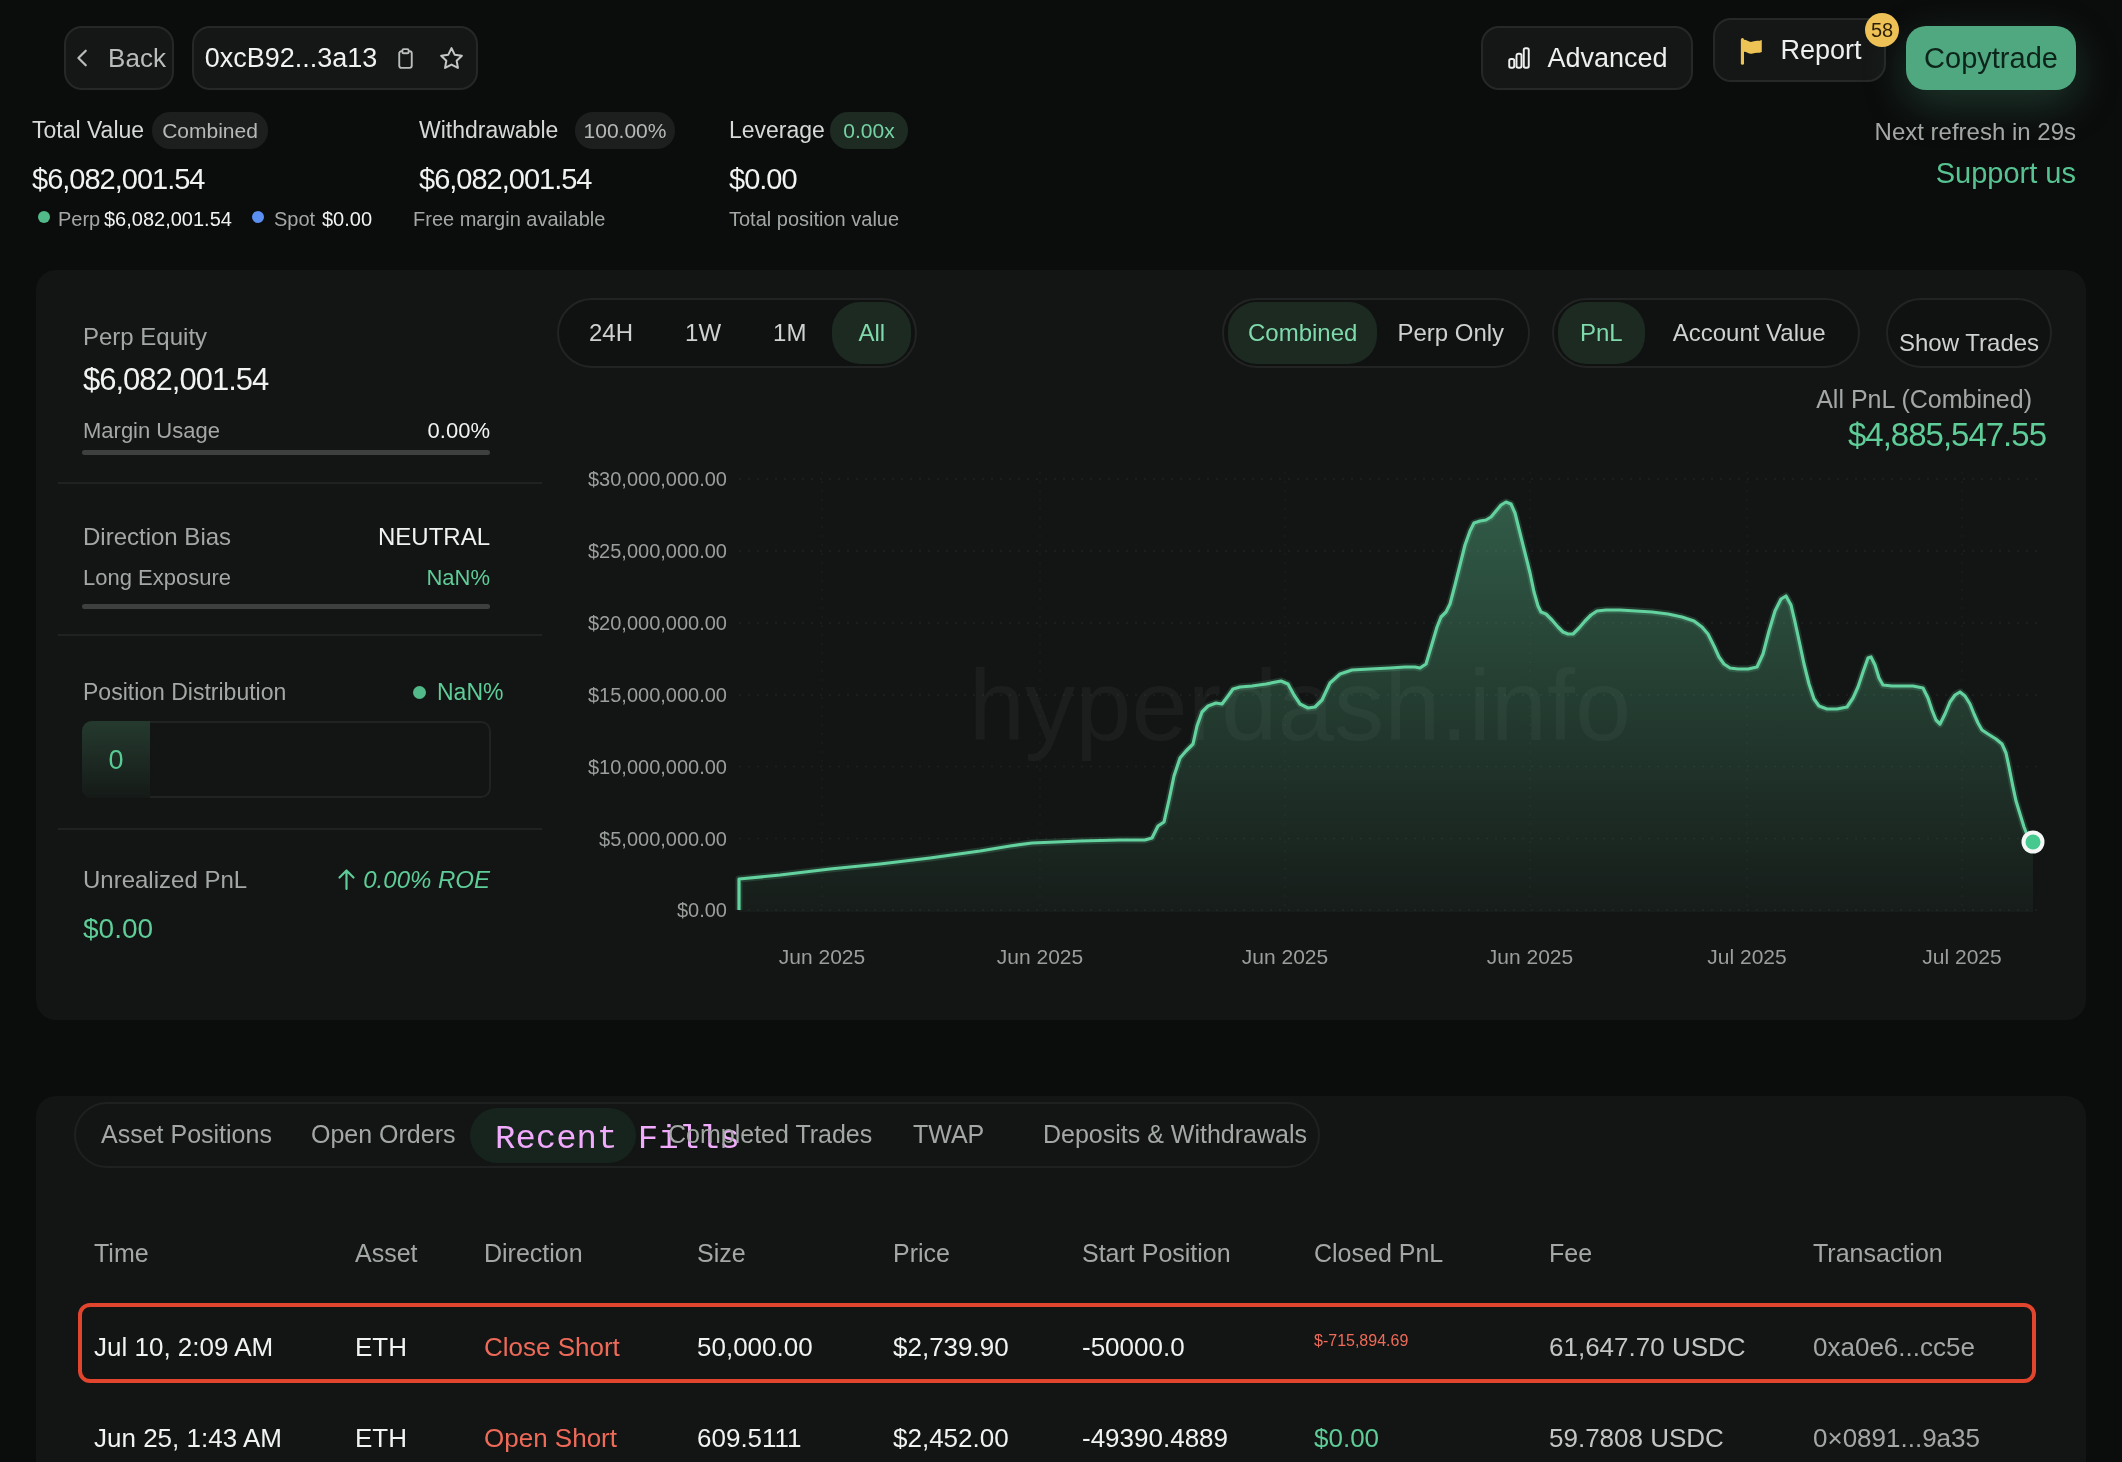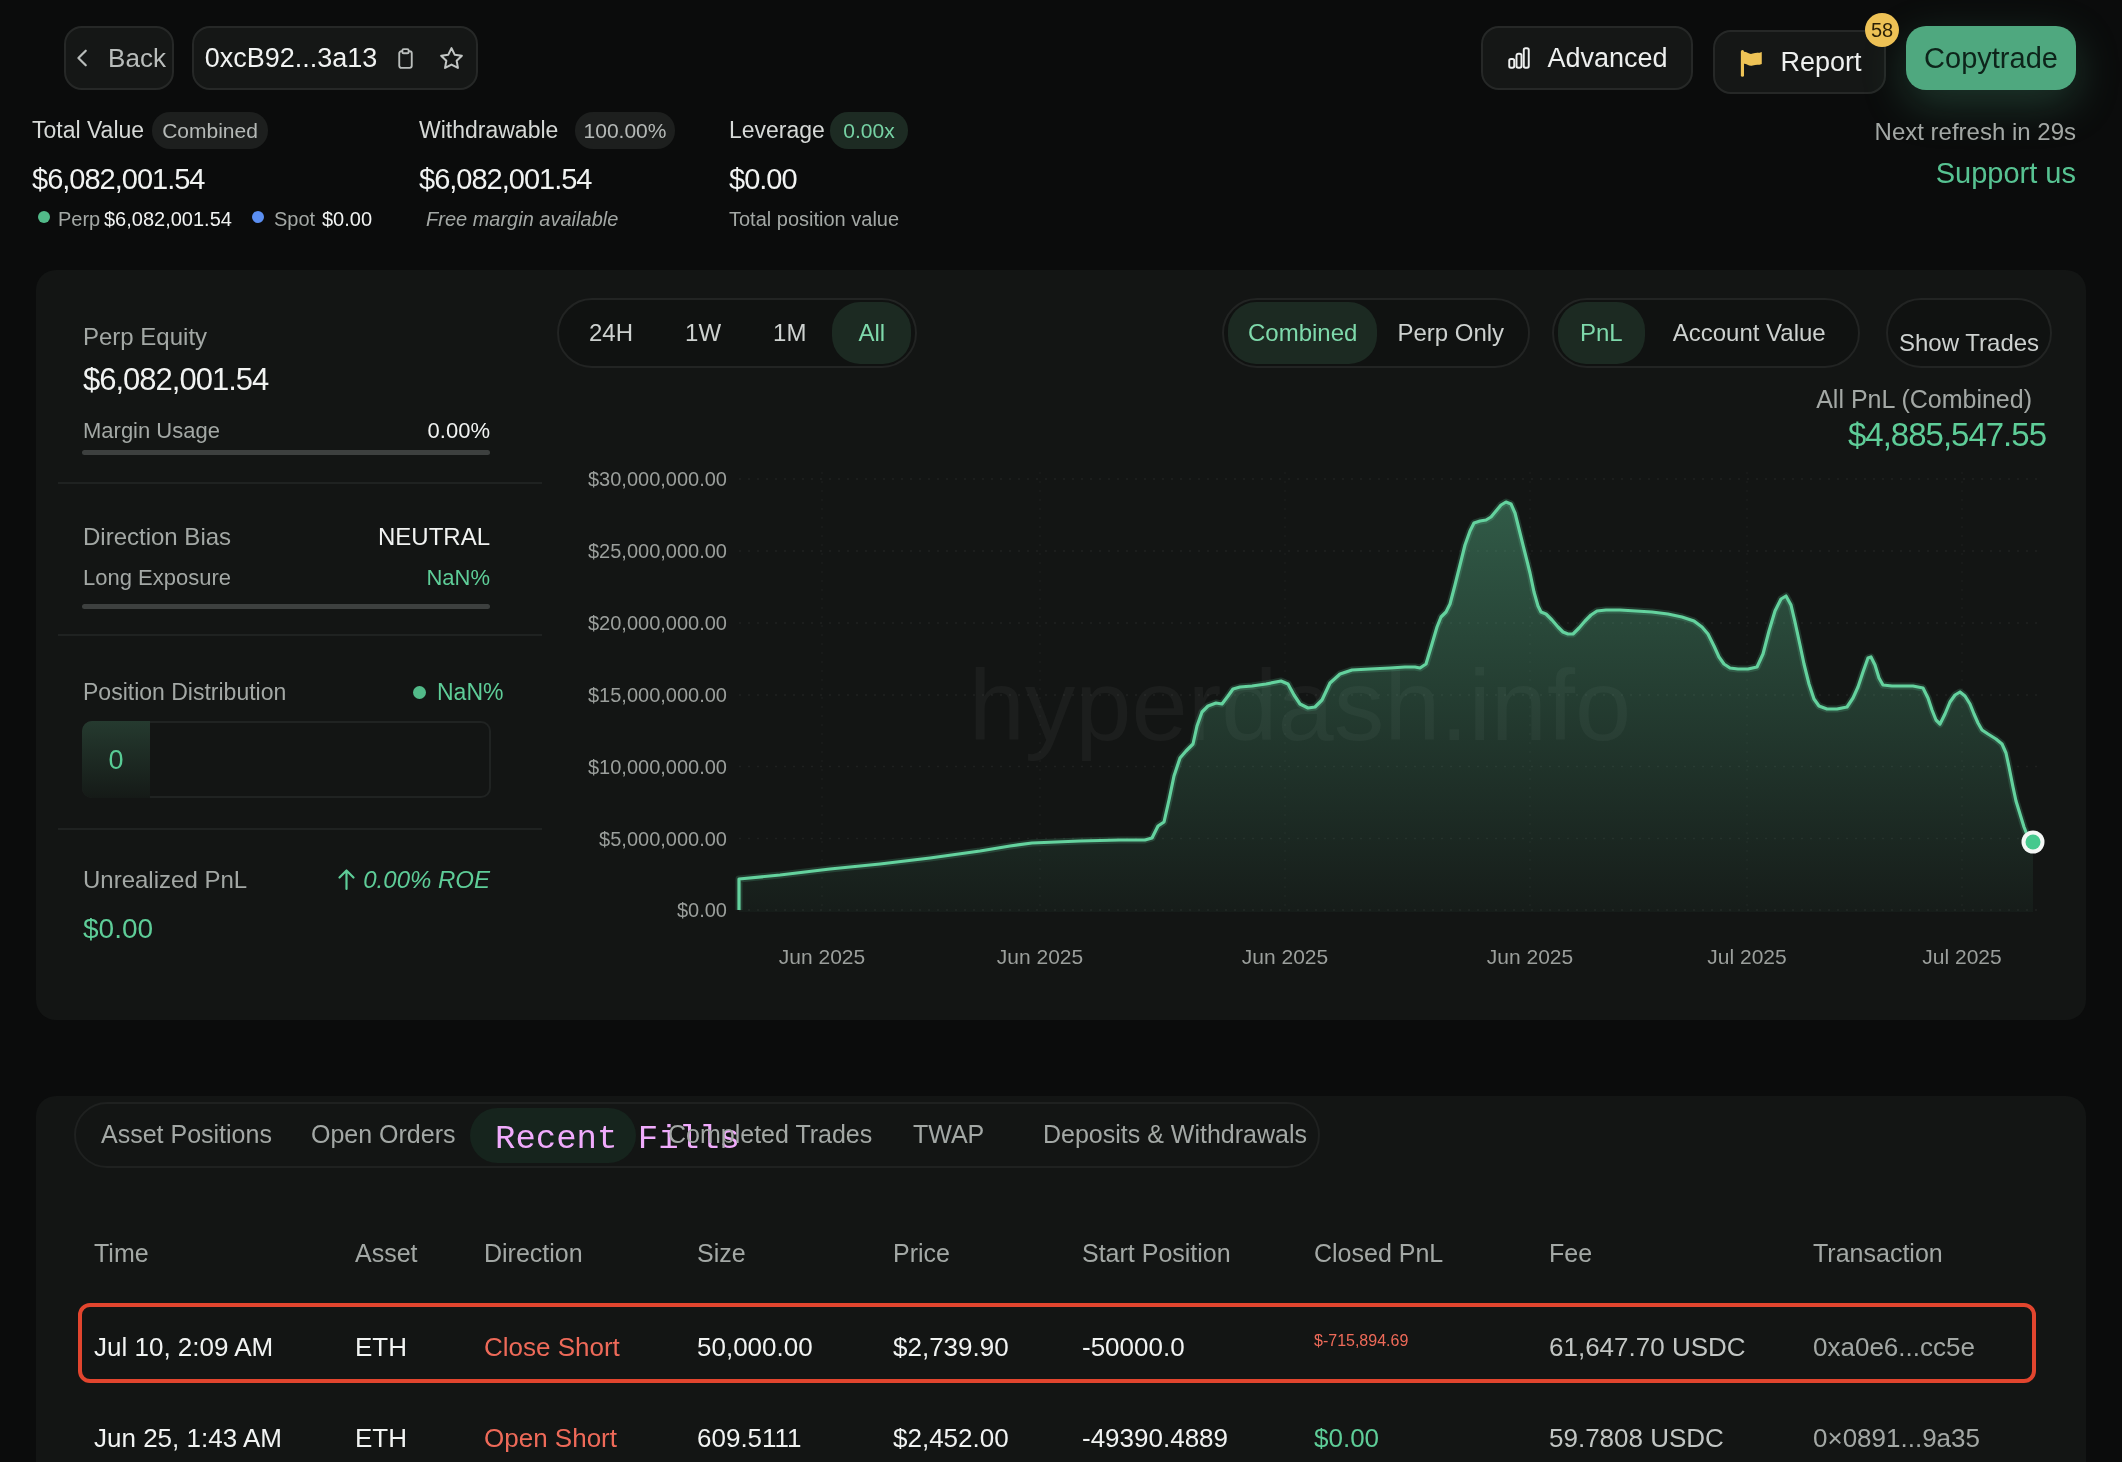--- a/index.html
+++ b/index.html
@@ -46,21 +46,21 @@
 </div>
 
 <div class="btn" style="left:1481px; top:26px; width:212px; height:64px; font-size:27px;">
   <svg width="26" height="26" viewBox="0 0 24 24" style="margin-right:15px;">
       <rect x="3" y="13" width="4.6" height="8" rx="1.6" stroke="#eef0ef" stroke-width="1.8" fill="none"></rect>
       <rect x="9.7" y="8" width="4.6" height="13" rx="1.6" stroke="#eef0ef" stroke-width="1.8" fill="none"></rect>
       <rect x="16.4" y="3" width="4.6" height="18" rx="1.6" stroke="#eef0ef" stroke-width="1.8" fill="none"></rect>
     </svg>
   Advanced
 </div>
-<div class="btn" style="left:1713px; top:30px; width:173px; height:64px; font-size:27px;">
+<div class="btn" style="left:1713px; top:18px; width:173px; height:64px; font-size:27px;">
   <svg width="29" height="29" viewBox="0 0 24 24" style="margin-right:14px;">
       <path d="M4.5 22.5 L4.5 3" stroke="#eec356" stroke-width="2.6" stroke-linecap="round"></path>
       <path d="M4.5 3.6 C7.5 1.9 9.5 5.9 13 4.6 C15.8 3.6 18 4.6 20.5 3.4 L20.5 13.2 C18 14.4 15.8 13.4 13 14.4 C9.5 15.7 7.5 11.7 4.5 13.4 Z" fill="#eec356"></path>
     </svg>
   Report
 </div>
 <div class="abs" style="left:1865px; top:13px; width:34px; height:34px; border-radius:50%; background:#edc155; color:#2a1f06; font-size:20px; display:flex; align-items:center; justify-content:center; z-index:5;">58</div>
 <div class="abs" style="left:1906px; top:26px; width:170px; height:64px; border-radius:20px; background:#4fa87f; color:#0d241a; font-size:29px; display:flex; align-items:center; justify-content:center; box-shadow:0 14px 44px rgba(80,170,128,0.28);">Copytrade</div>
 
 <div class="abs gray" style="right:46px; top:118px; font-size:24px;">Next refresh in 29s</div>
@@ -72,21 +72,21 @@
 <div class="abs" style="left:38px; top:211px; width:12px; height:12px; border-radius:50%; background:#52ba89;"></div>
 <div class="abs gray" style="left:58px; top:208px; font-size:20px;">Perp</div>
 <div class="abs white" style="left:104px; top:208px; font-size:20px;">$6,082,001.54</div>
 <div class="abs" style="left:252px; top:211px; width:12px; height:12px; border-radius:50%; background:#5b8ff2;"></div>
 <div class="abs gray" style="left:274px; top:208px; font-size:20px;">Spot</div>
 <div class="abs white" style="left:322px; top:208px; font-size:20px;">$0.00</div>
 
 <div class="abs" style="left:419px; top:117px; font-size:23px; color:#d6d9d7;">Withdrawable</div>
 <div class="pill" style="left:575px; top:112px; width:100px; height:37px; font-size:21px;">100.00%</div>
 <div class="abs white" style="left:419px; top:163px; font-size:29px; letter-spacing:-1px;">$6,082,001.54</div>
-<div class="abs gray" style="left:426px; top:208px; font-size:20px;font-style:italic;">Free margin available</div>
+<div class="abs gray" style="left:413px; top:208px; font-size:20px;">Free margin available</div>
 
 <div class="abs" style="left:729px; top:117px; font-size:23px; color:#d6d9d7;">Leverage</div>
 <div class="pill gpill" style="left:830px; top:112px; width:78px; height:37px; font-size:21px;">0.00x</div>
 <div class="abs white" style="left:729px; top:163px; font-size:29px; letter-spacing:-1px;">$0.00</div>
 <div class="abs gray" style="left:729px; top:208px; font-size:20px;">Total position value</div>
 
 <div class="card" style="left:36px; top:270px; width:2050px; height:750px;">
 
   <div class="abs gray" style="left:47px; top:53px; font-size:24px;">Perp Equity</div>
   <div class="abs white" style="left:47px; top:92px; font-size:31px; letter-spacing:-1px;">$6,082,001.54</div>

